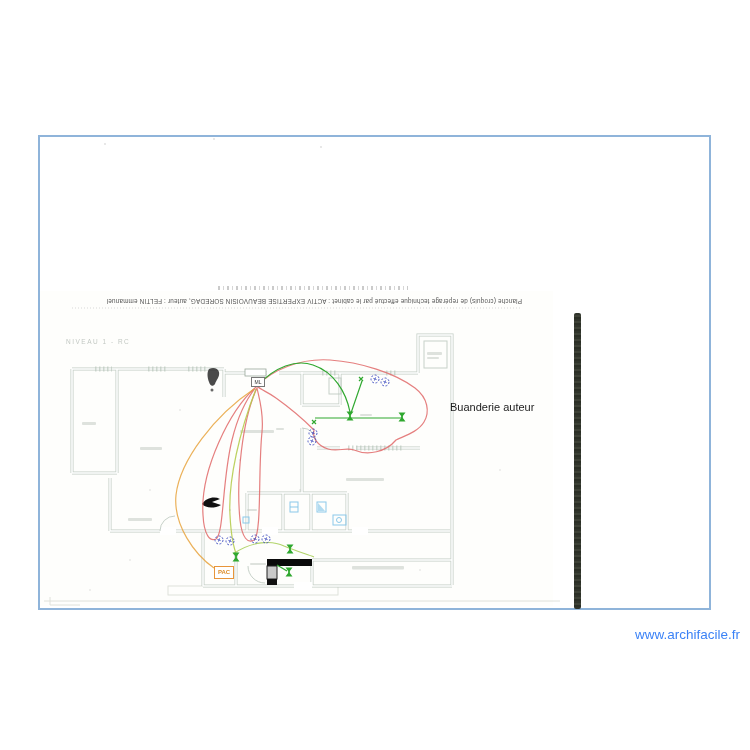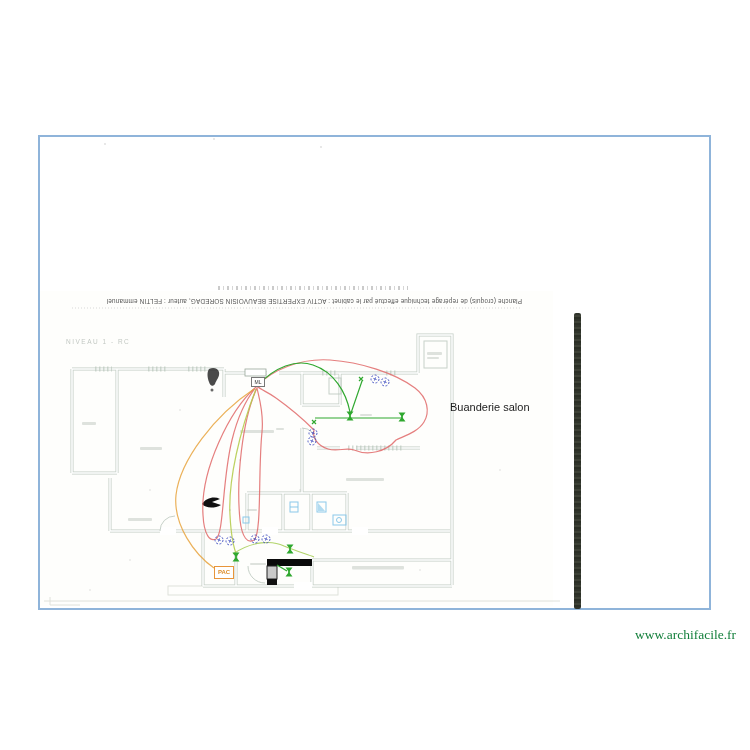--- a/index.html
+++ b/index.html
@@ -19,21 +19,21 @@
          opacity:.45;filter:blur(.3px);}
   .level-label{position:absolute;left:66px;top:338px;font-size:6.5px;letter-spacing:1.5px;
          color:#9aa49c;opacity:.6;filter:blur(.45px);}
   .room-annotation{position:absolute;left:450px;top:401px;font-size:11px;color:#1c1c1c;}
   .ml-box{position:absolute;left:251px;top:377px;width:14px;height:10px;background:#fff;
          border:1px solid #777;box-sizing:border-box;font-size:5px;line-height:8px;
          text-align:center;color:#333;}
   .pac-box{position:absolute;left:214px;top:566px;width:20px;height:13px;background:#fff;
          border:1.5px solid var(--pac,#e8953a);box-sizing:border-box;font-size:6px;line-height:10px;
          text-align:center;color:#dd8c28;font-weight:bold;}
-  .watermark{position:absolute;left:635px;top:627px;font-size:13.5px;color:#15803d;font-family:Liberation Serif, serif;}
+  .watermark{position:absolute;left:635px;top:627px;font-size:13.5px;color:#3b82f6;}
   
   .wallO{stroke:var(--wall,#b9c6bb);stroke-width:3;fill:none;opacity:.85;}
   .wallI{stroke:#fff;stroke-width:1.5;fill:none;}
   .thinw{stroke:var(--wall,#b9c6bb);stroke-width:1;fill:none;opacity:.8;}
   .hatch{stroke:var(--wall,#b9c6bb);stroke-width:5;fill:none;stroke-dasharray:1.5,2.5;opacity:.65;}
   .red{stroke:var(--red,#e06969);stroke-width:1.2;fill:none;opacity:.85;}
   .orange{stroke:var(--orange,#e8a33d);stroke-width:1.2;fill:none;opacity:.85;}
   .ygreen{stroke:var(--ygreen,#b5cc4e);stroke-width:1.2;fill:none;opacity:.9;}
   .lgreen{stroke:var(--lgreen,#a8cf5a);stroke-width:1.1;fill:none;opacity:.9;}
   .green{stroke:var(--green,#3cb53c);stroke-width:1.2;fill:none;}
@@ -193,16 +193,16 @@
     </g>
   </svg>
 
   <div class="scan-strip"></div>
 
   <div class="flipped-header">Planche (croquis) de repérage technique effectué par le cabinet : ACTIV EXPERTISE BEAUVOISIN SOREDAG, auteur : FELTIN emmanuel</div>
   <div class="illegible-subheader"></div>
   <div class="level-label">NIVEAU 1 - RC</div>
   <div class="ml-box">ML</div>
   <div class="pac-box">PAC</div>
-  <div class="room-annotation">Buanderie salon</div>
+  <div class="room-annotation">Buanderie auteur</div>
   <div class="watermark">www.archifacile.fr</div>
 
 </div>
 
 </body></html>

